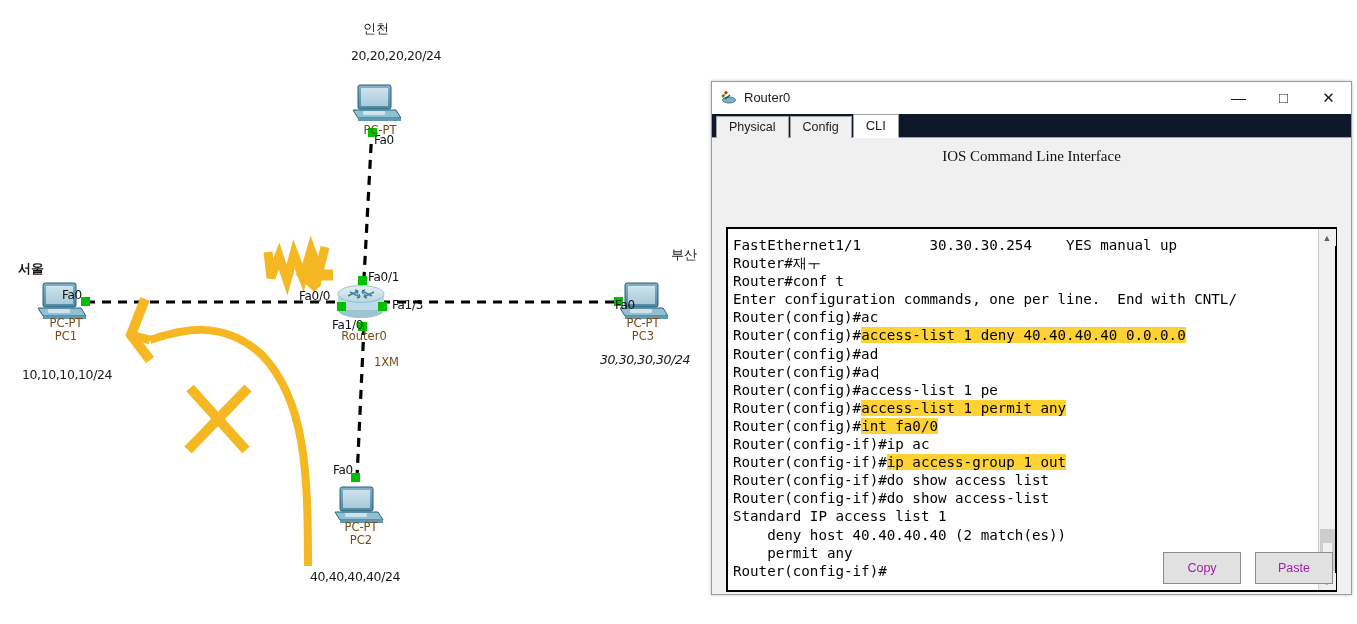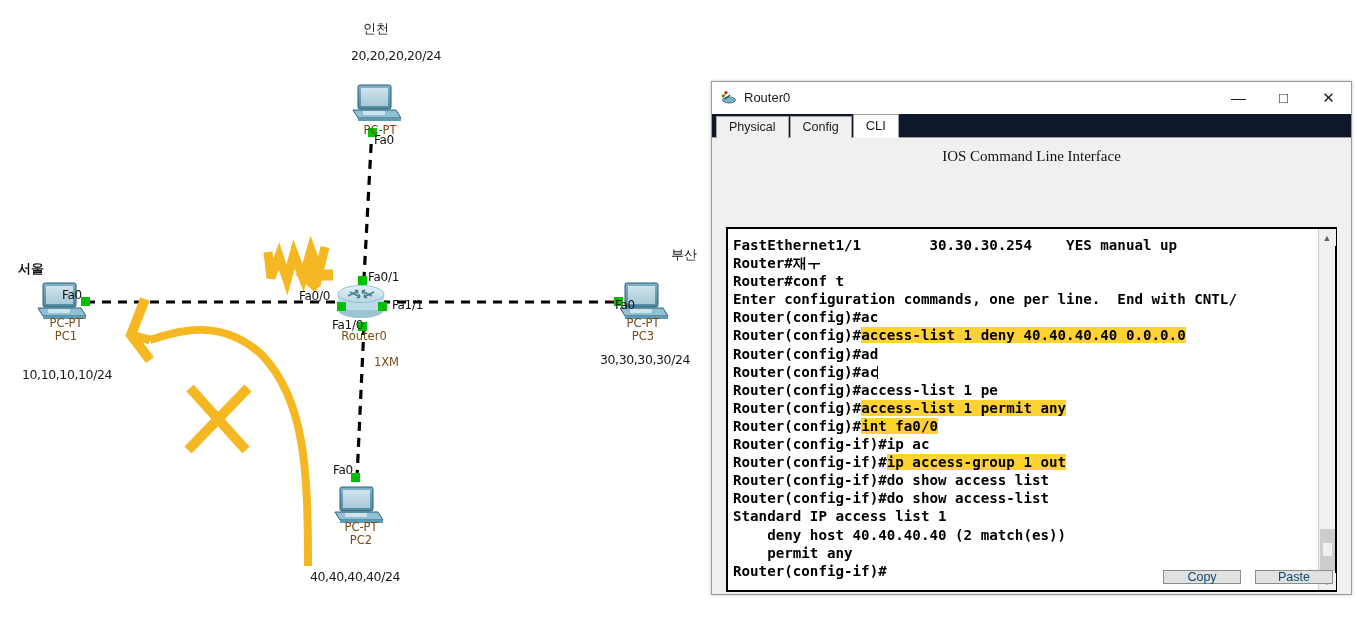--- a/index.html
+++ b/index.html
@@ -84,21 +84,20 @@
   }
 
   #term-wrap {
     position:absolute; left:14px; top:89px; right:14px;
     height: 365px; border:2px solid #000; background:#fff;
     display:flex;
   }
   #term {
     flex:1; overflow:hidden; position:relative;
     padding: 7px 4px 0 5px;
-    font-weight: bold;
   }
   #term-lines {
     font-family: "DejaVu Sans Mono", monospace;
     font-size: 14.2px; line-height: 18.1px;
     color:#000; white-space: pre;
   }
   .tline { white-space: pre; height:18.1px; }
   .tline .hl { background: #FFD233; }
   .caret {
     display:inline-block; width:1px; height:13px; background:#000;
@@ -119,22 +118,22 @@
     position:absolute; left:1px; width:15px; bottom:2px; height:42px;
     background:#cdcdcd;
   }
   #sb-thumb .grip { position:absolute; left:3px; top:14px; width:9px; height:13px; background:#f0f0f0; }
 
   #btnrow {
     position:absolute; left:0; right:0; bottom: 9px;
     display:flex; justify-content:flex-end; padding-right:18px; gap:14px;
   }
   .dlg-btn {
-    width:78px; height:14px; background:#e1e1e1; border:1px solid #8c8c8c;
-    font-size:12.5px; color:#0c4a6e; display:flex; align-items:center; justify-content:center;
+    width:78px; height:32px; background:#e1e1e1; border:1px solid #8c8c8c;
+    font-size:12.5px; color:#a21caf; display:flex; align-items:center; justify-content:center;
     font-family:"Liberation Sans", sans-serif;
   }
 </style>
 </head>
 <body>
 
 <div id="root">
 
   <div id="topology">
 
@@ -249,33 +248,33 @@
       <span>PC-PT</span>
     </div>
     <div class="iface-label" style="left:374px; top:133px;">Fa0</div>
 
     <div class="city-label" style="left:623px; top:246px;margin-left:48px;">부산</div>
     <div class="iface-label" style="left:615px; top:298px;">Fa0</div>
     <div class="dev-name" style="left:613px; top:317px; width:60px;">
       <span>PC-PT</span><br>
       <span>PC3</span>
     </div>
-    <div class="ip-label" style="left:600px; top:352px;">30,30,30,30/24</div>
+    <div class="ip-label" style="left:600px; top:352px;font-style:italic;">30,30,30,30/24</div>
 
     <div class="iface-label" style="left:333px; top:463px;">Fa0</div>
     <div class="dev-name" style="left:331px; top:521px; width:60px;">
       <span>PC-PT</span><br>
       <span>PC2</span>
     </div>
     <div class="ip-label" style="left:310px; top:569px;">40,40,40,40/24</div>
     <div class="city-label" style="left:347px; top:603px;"></div>
 
     <div class="iface-label" style="left:299px; top:289px;">Fa0/0</div>
     <div class="iface-label" style="left:368px; top:270px;">Fa0/1</div>
-    <div class="iface-label" style="left:392px; top:298px;">Fa1/1</div>
+    <div class="iface-label" style="left:392px; top:298px;">Fa1/3</div>
     <div class="iface-label" style="left:332px; top:318px;">Fa1/0</div>
     <div class="dev-name" style="left:333px; top:317px; width:66px; text-align:right;margin-top:39px;">
       <span>1XM</span>
     </div>
     <div class="dev-name" style="left:331px; top:330px; width:66px;">Router0</div>
   </div>
 
   <div id="win">
 
     <div id="titlebar">

